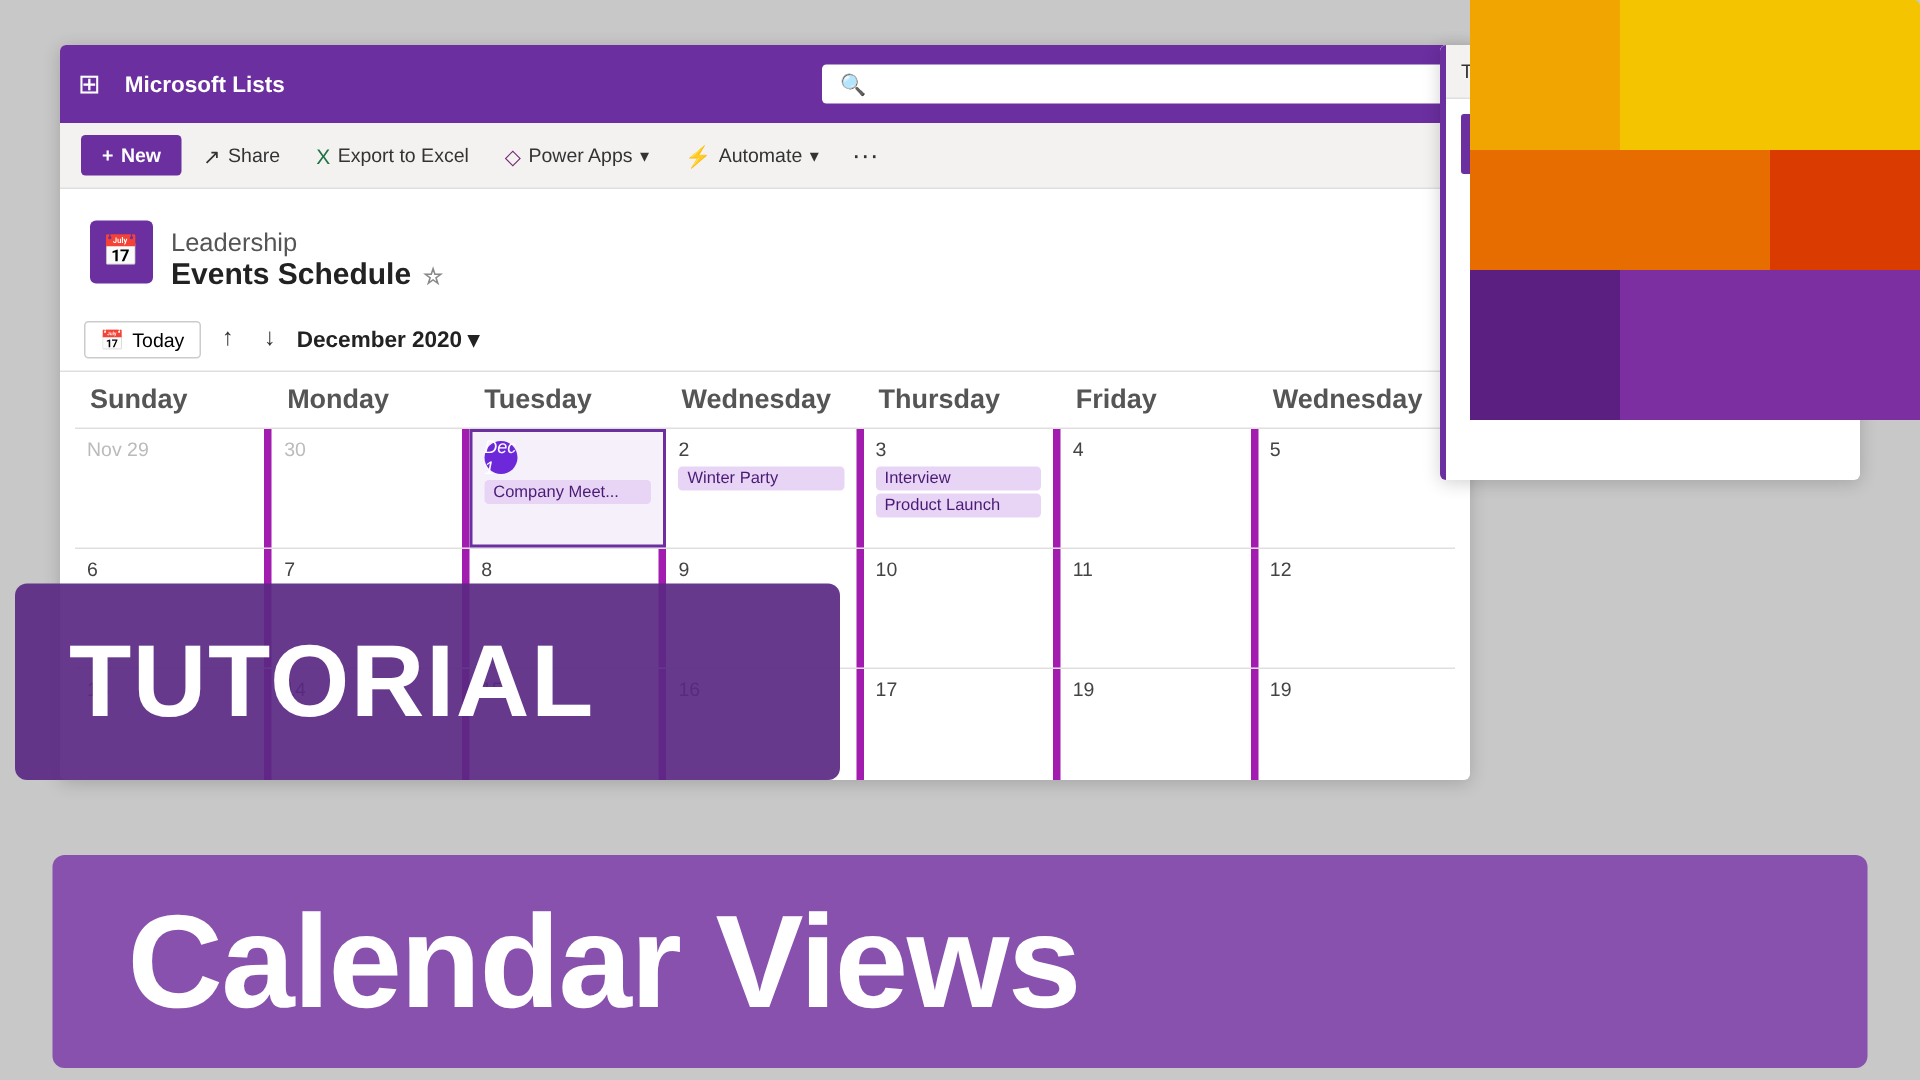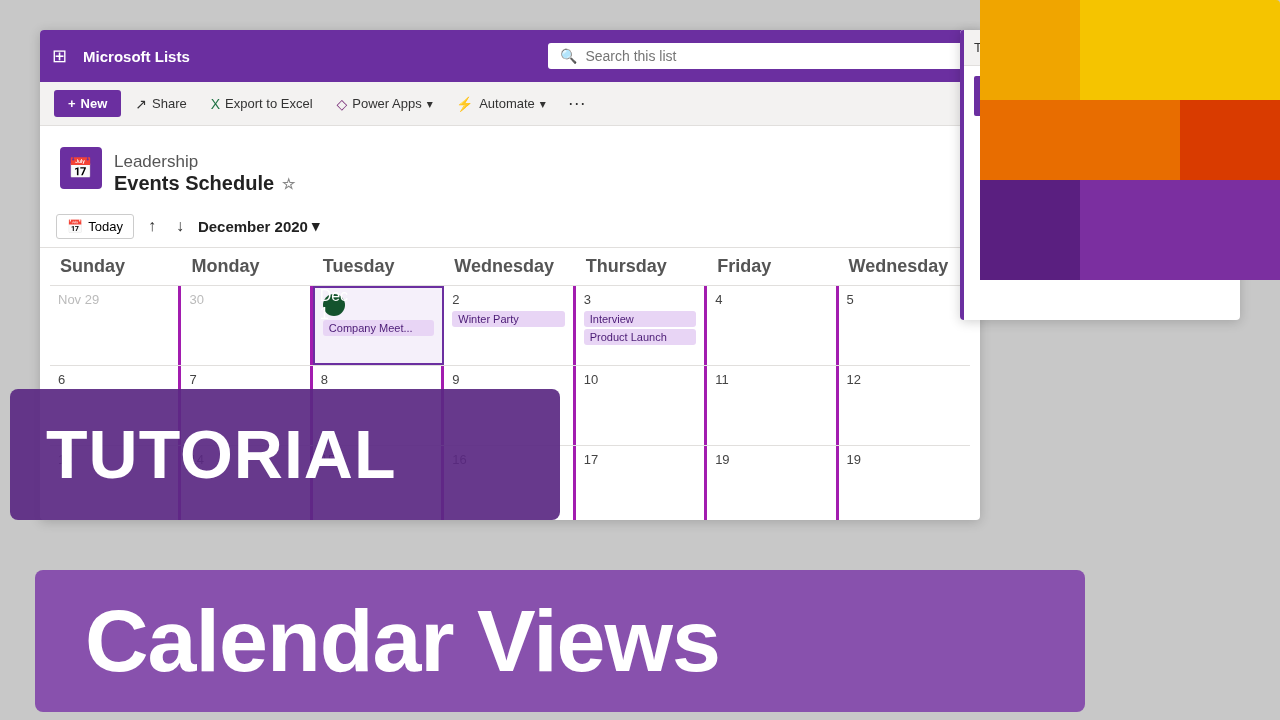--- a/index.html
+++ b/index.html
@@ -203,41 +203,42 @@
       display: flex;
       flex-direction: column;
     }
     .calendar-week {
       display: grid;
       grid-template-columns: repeat(7, 1fr);
       border-bottom: 1px solid #e1dfdd;
       min-height: 80px;
     }
     .calendar-cell {
-      border-right: 3px solid #a21caf;
+      border-right: 5px solid #a21caf;
       padding: 6px 8px;
       position: relative;
     }
     .calendar-cell:last-child { border-right: none; }
     .cell-date {
       font-size: 13px;
       color: #444;
       margin-bottom: 4px;
     }
     .cell-date.dim { color: #bbb; }
     .cell-date.today-date {
-      background: #14532d;
+      background: #6d28d9;
       color: #fff;
       border-radius: 50%;
       width: 22px;
       height: 22px;
       display: flex;
       align-items: center;
       justify-content: center;
-      font-size: 16px;
+      font-size: 12px;
+      font-style: italic;
     }
     .today-cell {
       background: #f5f0fa;
       border: 2px solid #6b2fa0;
     }
     .event-chip {
       background: #e8d5f5;
       color: #4a1a75;
       border-radius: 3px;
       padding: 2px 6px;
@@ -309,21 +310,20 @@
 </head>
 <body>
 
 <div class="main-container">
 
   <div class="top-nav">
     <span class="nav-grid-icon">⊞</span>
     <span class="nav-brand">Microsoft Lists</span>
     <div class="nav-search">
       <span class="search-icon">🔍</span>
-      <input placeholder="Search this list" style="">
     </div>
   </div>
 
   <div class="toolbar">
     <button class="btn-new">
       <span>+</span>
       <span>New</span>
     </button>
     <button class="btn-toolbar">
       <span class="toolbar-icon">↗</span>
@@ -484,15 +484,15 @@
 
   <div style="position:absolute; top:180px; right:0; width:200px; height:100px; background:#7b2fa0;"></div>
 
   <div style="position:absolute; top:180px; right:200px; width:100px; height:100px; background:#5a1f80;"></div>
 </div>
 
 <div class="tutorial-banner">
   <div class="tutorial-text">TUTORIAL</div>
 </div>
 
-<div style="position:absolute; bottom:8px; left:35px; width:1050px; background:rgba(130,70,170,0.92); border-radius:8px; padding:20px 50px;">
+<div style="position:absolute; bottom:8px; left:35px; width:1210px; background:rgba(130,70,170,0.92); border-radius:8px; padding:20px 50px;">
   <div style="color:#fff; font-size:88px; font-weight:800; letter-spacing:-1px;">Calendar Views</div>
 </div>
 
 </body></html>

